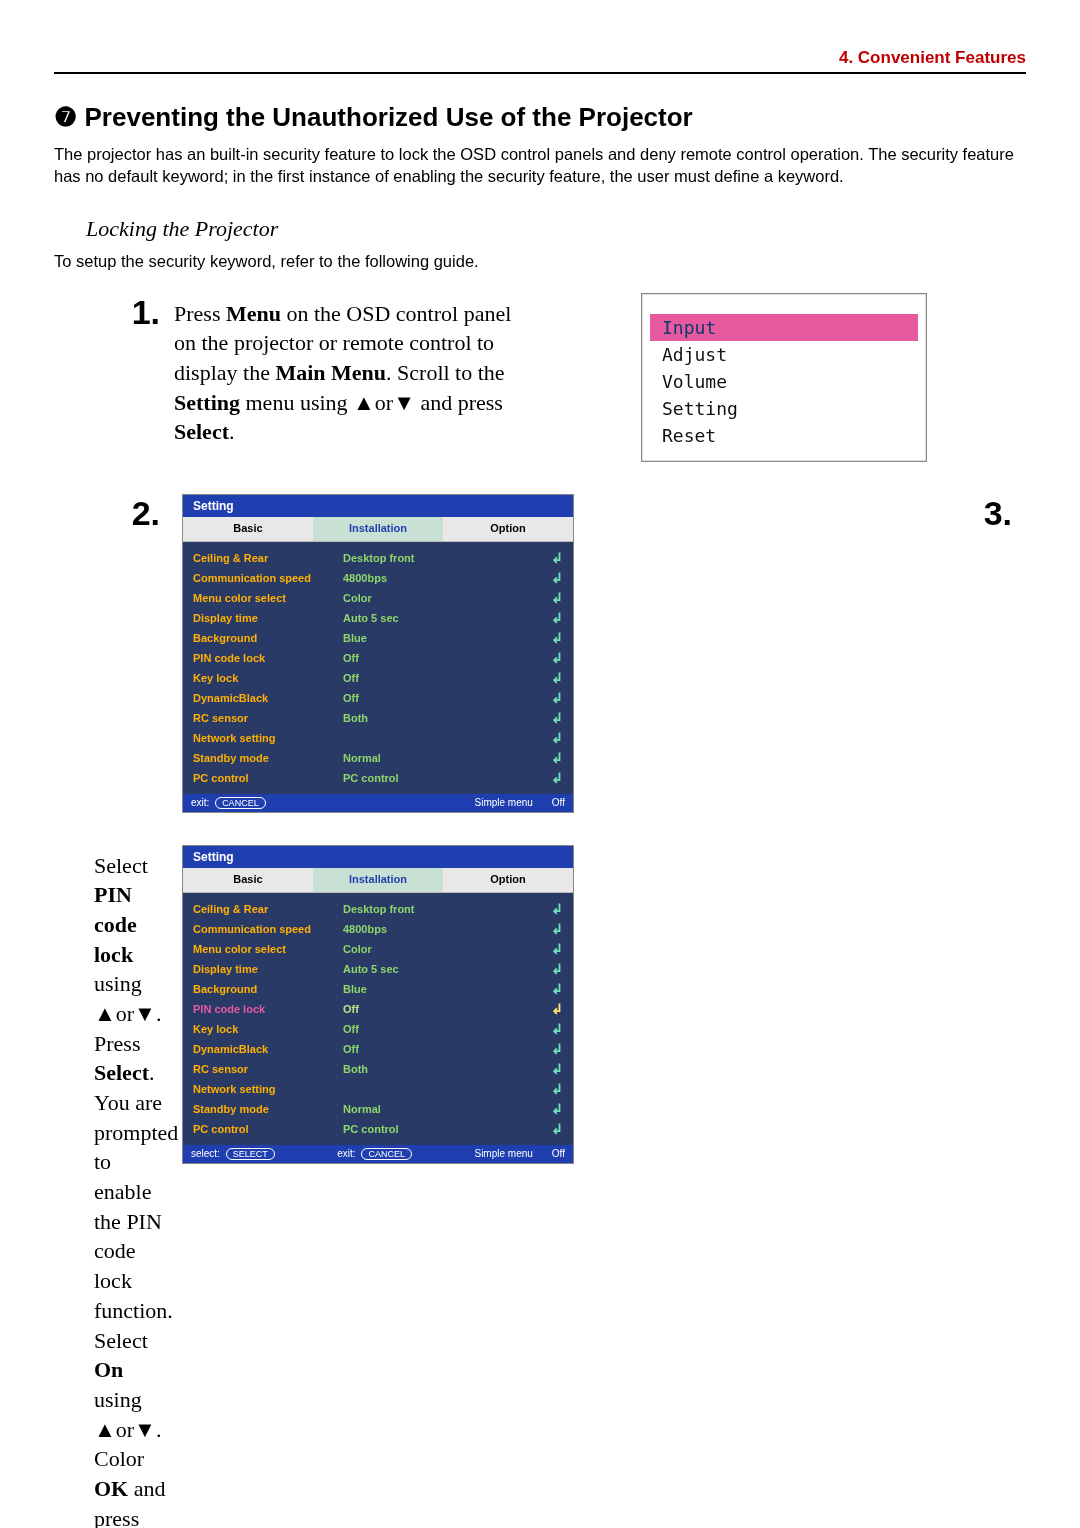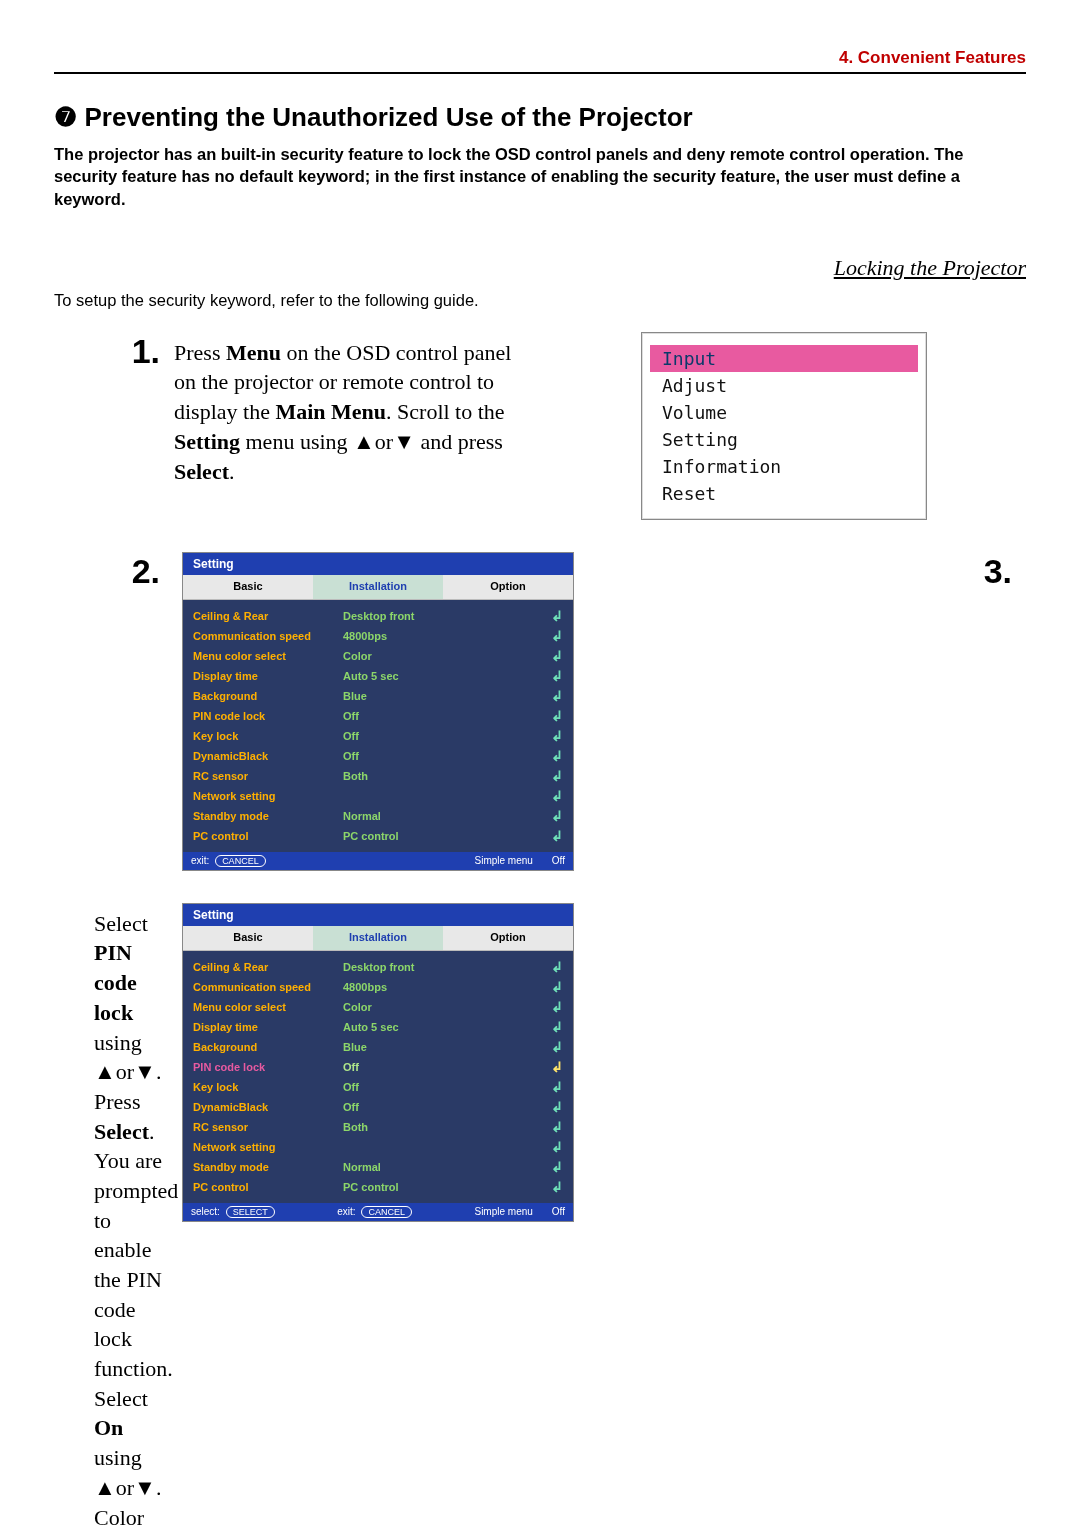--- a/index.html
+++ b/index.html
@@ -23,31 +23,28 @@
     padding-bottom: 4px;
   }
   h1 {
     font-size: 26px;
     font-weight: bold;
     margin: 0 0 10px 0;
   }
   .intro {
     font-size: 16.5px;
     line-height: 1.35;
-    margin-bottom: 45px;
-    font-weight: bold;
+    margin-bottom: 28px;
   }
   .subheading {
     font-family: "Times New Roman", Times, serif;
     font-style: italic;
     font-size: 22px;
-    text-decoration: underline;
     margin: 0 0 10px 32px;
     display: block;
-    text-align: right;
   }
   .setup-line {
     font-size: 16.5px;
     margin-bottom: 22px;
   }
   .steps {
     display: grid;
     grid-template-columns: 80px 360px 1fr;
     row-gap: 32px;
     align-items: start;
@@ -79,20 +76,21 @@
   }
   .fig1-list { padding: 4px 0; }
   .fig1-item {
     font-family: "Lucida Console", Monaco, monospace;
     font-size: 18px;
     padding: 3px 12px;
   }
   .fig1-item.sel {
     background: #e85aa0;
     color: #0a3a6a;
+    margin-top: 8px;
   }
   .fig1-item.plain { color: #111; }
 
   
   .osd-panel {
     width: 390px;
     border: 1px solid #888;
     background: #f4f4f4;
     font-family: Tahoma, Arial, sans-serif;
     font-size: 11px;
@@ -184,21 +182,20 @@
   <div class="step-text">
     <span>Press </span><b>Menu</b><span> on the OSD control panel on the projector or remote control to display the </span><b>Main Menu</b><span>. Scroll to the </span><b>Setting</b><span> menu using ▲or▼ and press </span><b>Select</b><span>.</span>
   </div>
   <div class="fig-cell">
     <div class="fig1-outer">
       <div class="fig1-list" id="fig1-list">
           <div class="fig1-item sel">Input</div>
           <div class="fig1-item plain">Adjust</div>
           <div class="fig1-item plain">Volume</div>
           <div class="fig1-item plain">Setting</div>
-          <div class="fig1-item plain">Information</div>
           <div class="fig1-item plain">Reset</div>
         </div>
     </div>
   </div>
 
   <div class="step-num">2.</div>
   <div class="fig-cell">
     <div class="osd-panel">
       <div class="osd-titlebar">Setting</div>
       <div class="osd-tabs" id="osd2-tabs">

